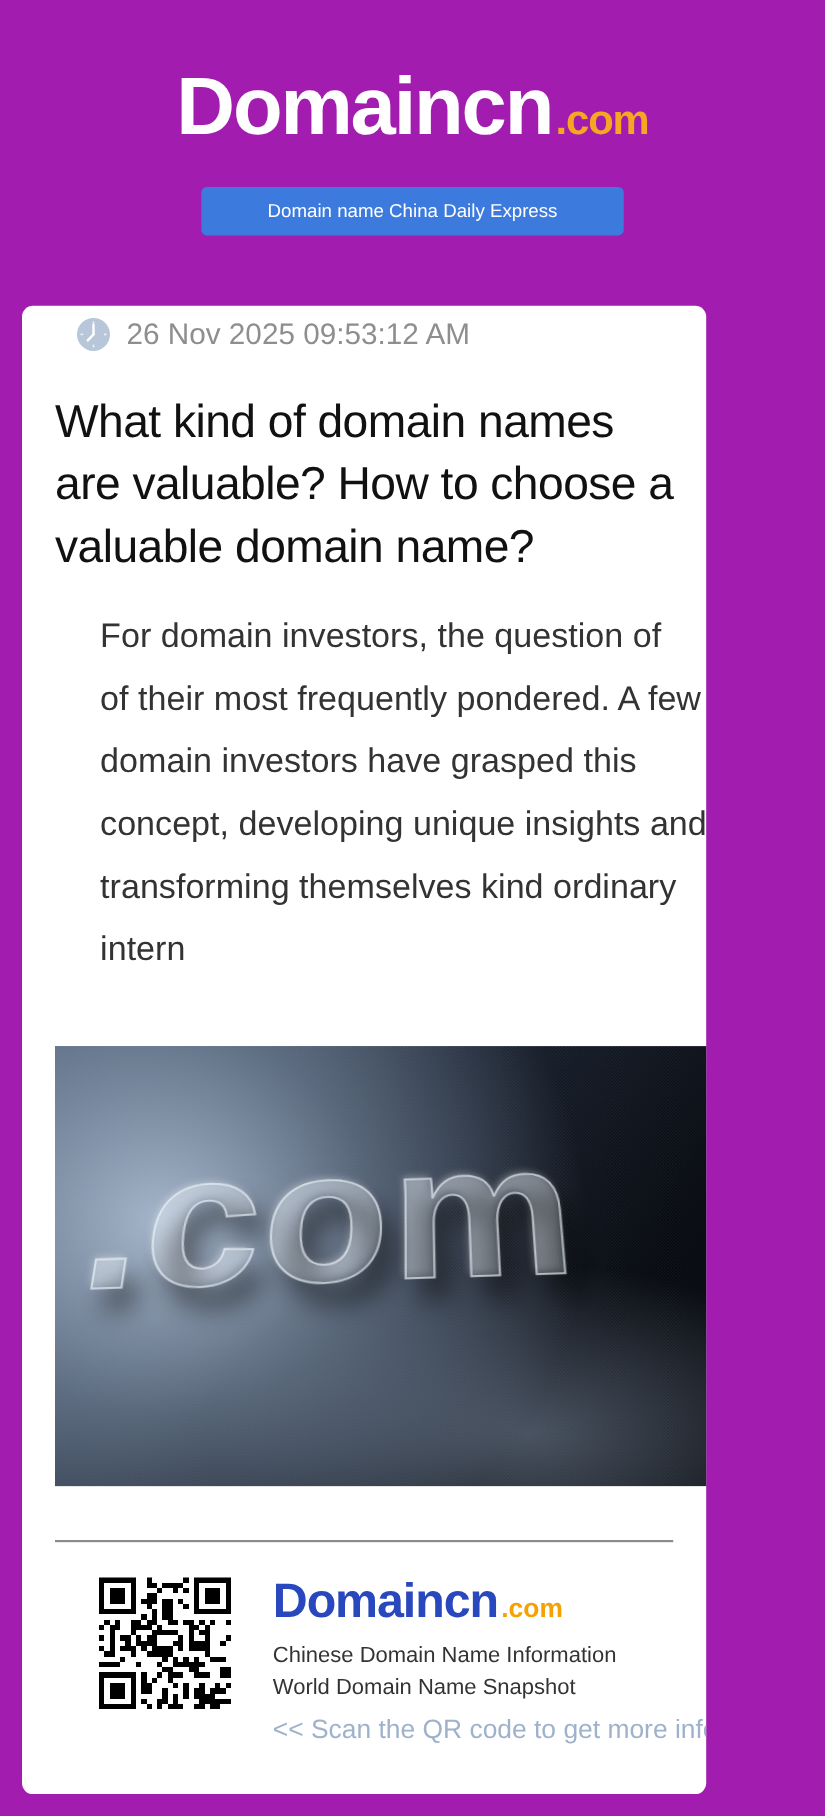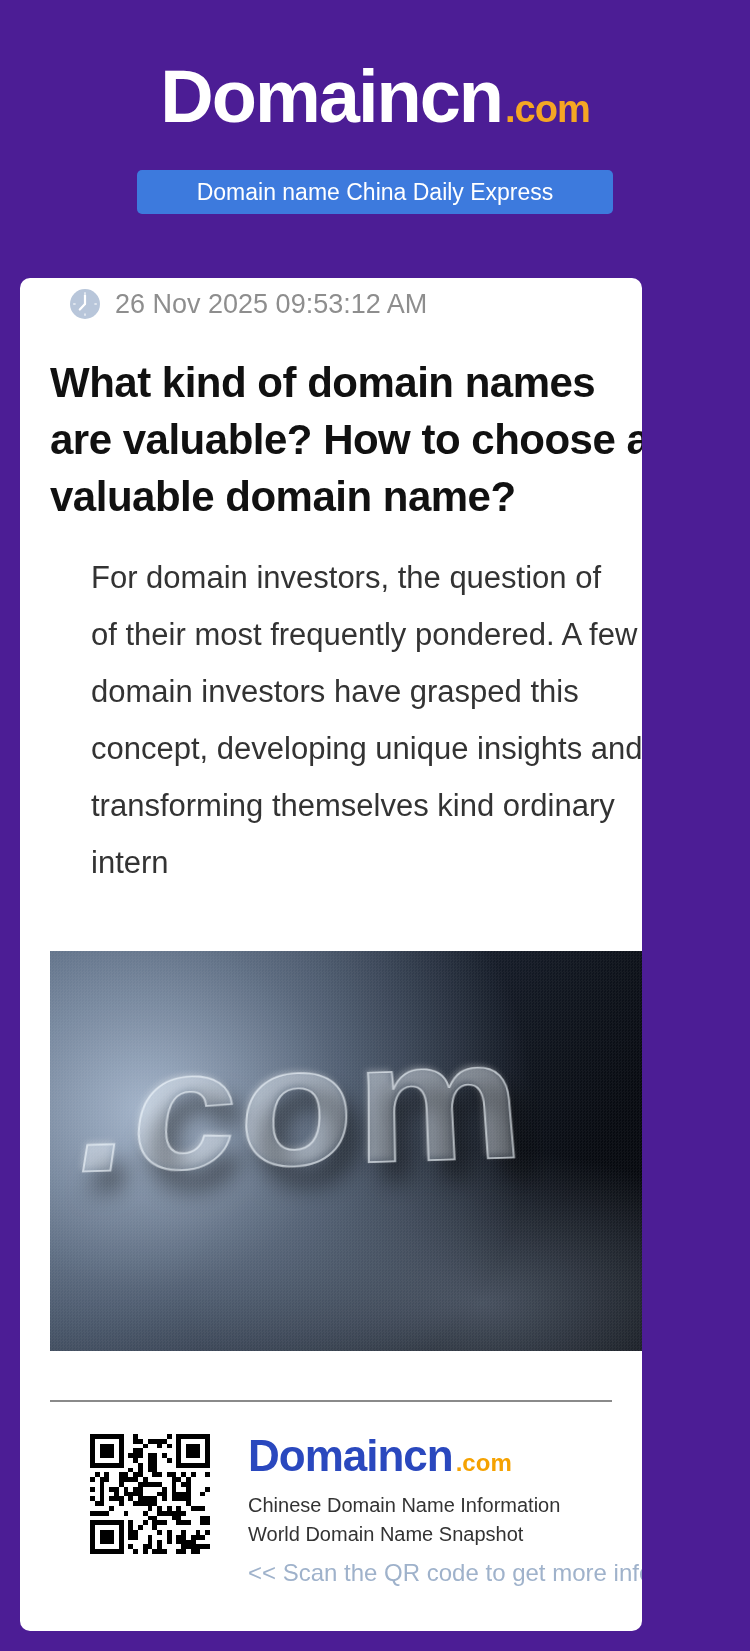--- a/index.html
+++ b/index.html
@@ -3,55 +3,55 @@
 <meta charset="utf-8">
 <style>
   * { margin:0; padding:0; box-sizing:border-box; }
   html,body { width:750px; }
   body {
     font-family:"Liberation Sans", sans-serif;
     background:#283A8E;
     width:750px; height:1651px;
     overflow:hidden;
   }
-  .page { width:750px; height:1651px; background:#4c1d95; }
+  .page { width:750px; height:1651px; background:#a21caf; }
 
   
   .header { text-align:center; padding-top:50px; }
   .logo-main {
     color:#ffffff; font-size:74px; font-weight:700; letter-spacing:-2px;
     line-height:94px; vertical-align:baseline;
   }
   .logo-tld {
     color:#F5A623; font-size:38px; font-weight:700; letter-spacing:-1px;
     vertical-align:baseline; margin-left:3px;
   }
   .badge {
     display:inline-block; margin-top:26px;
     background:#3D7ADD; color:#ffffff;
-    font-size:23px; line-height:44px; height:44px;
+    font-size:17px; line-height:44px; height:44px;
     padding:0 60px; border-radius:5px;
     cursor:pointer;
   }
 
   
   .card {
     background:#ffffff; border-radius:10px;
     margin:64px 20px 0 20px;
     width:622px; height:1353px;
     padding:10px 30px 0 30px;
     overflow:hidden;
   }
   .meta-row { display:flex; align-items:center; margin-top:0; height:32px; }
   .clock { width:30px; height:30px; margin-left:20px; flex:0 0 auto; }
   .timestamp { color:#8E8E8E; font-size:27px; margin-left:15px; white-space:nowrap; }
 
   .article-title { margin-top:34px; }
   .article-title .line {
-    display:block; color:#111111; font-size:42px; font-weight:700;
+    display:block; color:#111111; font-size:42px; font-weight:400;
     letter-spacing:-0.5px; line-height:57px; white-space:nowrap;
   }
   .article-body { margin-top:24px; }
   .article-body .line {
     display:block; color:#333333; font-size:31px; line-height:57px; white-space:nowrap;margin-left:41px;
   }
 
   
   .photo {
     position:relative; width:600px; height:400px; margin:60px auto 0 auto;

